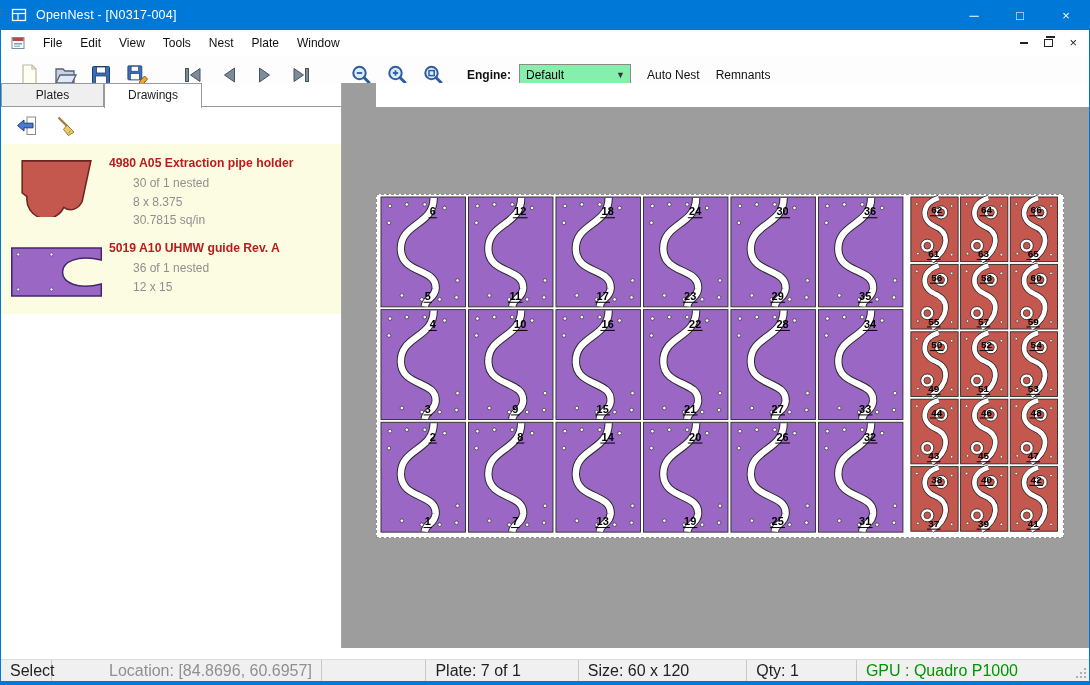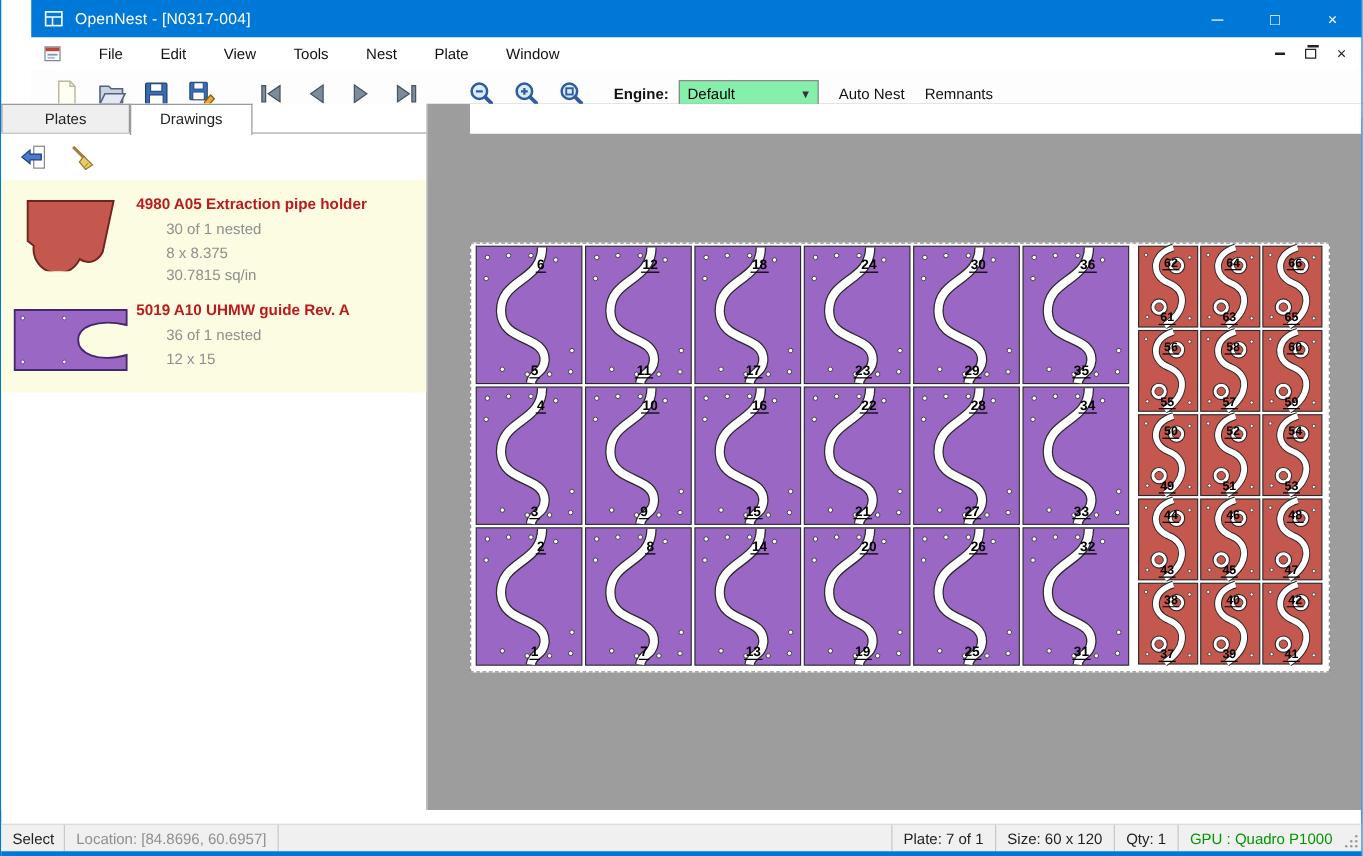--- a/index.html
+++ b/index.html
@@ -6,33 +6,32 @@
   html,body { margin:0; padding:0; }
   body {
     width:1090px; height:685px; overflow:hidden;
     font-family:"Liberation Sans","DejaVu Sans",sans-serif;
     background:#fff;
   }
   .window {
     position:relative; width:1090px; height:685px;
     border-left:1px solid #0078d7; border-right:1px solid #0078d7;
     background:#fff;
-    padding-left:24px;
   }
   
   .titlebar {
     height:30px; background:#0078d7; color:#fff;
     display:flex; align-items:center;
   }
   .titlebar .app-icon { margin:0 9px 0 10px; display:flex; }
   .titlebar .title { font-size:12.5px; letter-spacing:.2px; }
   .win-controls { margin-left:auto; display:flex; height:100%; }
   .wbtn { width:46px; height:100%; display:flex; align-items:center; justify-content:center; font-size:13px; }
   
-  .menubar { height:26px; background:#fff; display:flex; align-items:center; font-size:12px; color:#101010;gap:12px; }
+  .menubar { height:26px; background:#fff; display:flex; align-items:center; font-size:12px; color:#101010; }
   .mdi-doc { margin:0 8px 0 9px; display:flex; }
   .menu-item { padding:5px 9px; cursor:default; }
   .mdi-controls { margin-left:auto; display:flex; align-items:center; gap:16px; padding-right:12px; }
   .mdi-min { width:8px; height:2px; background:#222; display:inline-block; }
   .mdi-restore { width:9px; height:8px; border:1.5px solid #222; display:inline-block; position:relative; background:#fff; }
   .mdi-restore:before { content:""; position:absolute; left:1px; right:-3px; top:-4px; height:2px; background:#222; }
   .mdi-close { font-size:13px; color:#222; line-height:10px; }
   
   .toolbar {
     height:38px; background:#fdfdfd; border-bottom:1px solid #e3e3e3;
@@ -67,21 +66,21 @@
   .d-title { font-weight:bold; font-size:12.2px; color:#b91c1c; margin-bottom:4px; }
   .d-sub { color:#8f8f8f; font-size:12px; line-height:18.5px;margin-left:24px; }
   
   .canvas { flex:1; background:#9d9d9d; position:relative; overflow:hidden; }
   .white-strip { position:absolute; left:34px; top:0; right:0; height:24px; background:#fff; }
   #plate-svg { position:absolute; left:34px; top:111px; background:#fff; border:1px dashed #8f8f8f; }
   
   .statusbar {
     position:absolute; bottom:4px; left:0; width:1088px; height:22px;
     background:#f0f0f0; border-top:1px solid #dcdcdc;
-    display:flex; align-items:center; font-size:12px; color:#222;
+    display:flex; align-items:center; font-size:16px; color:#222;gap:48px;
   }
   .sb-cell { height:100%; display:flex; align-items:center; padding:0 9px; }
   .sb-mode { width:51px; border-right:1px solid #c9c9c9; }
   .sb-loc { color:#8f8f8f; border-right:1px solid #c9c9c9; }
   .sb-spacer { flex:1; height:100%; }
   .sb-right { border-left:1px solid #c9c9c9; }
   .sb-gpu { color:#009600; }
   .grip { width:14px; height:100%; display:flex; align-items:flex-end; justify-content:flex-end; padding:0 2px 2px 0; }
   .bottom-frame { position:absolute; bottom:0; left:0; width:1088px; height:4px; background:#0078d7; }
 </style>

